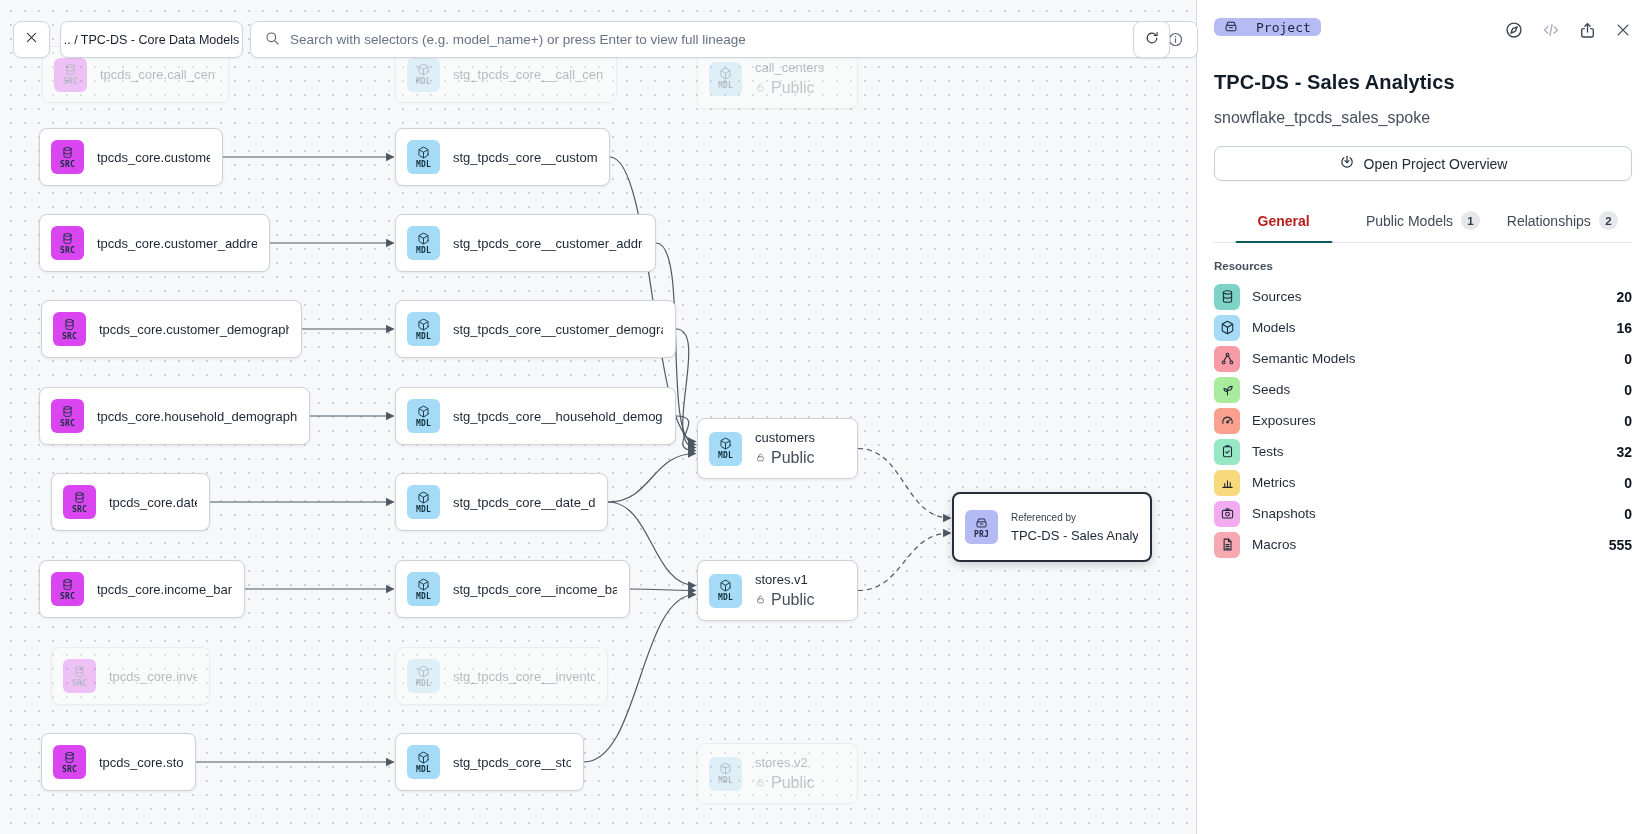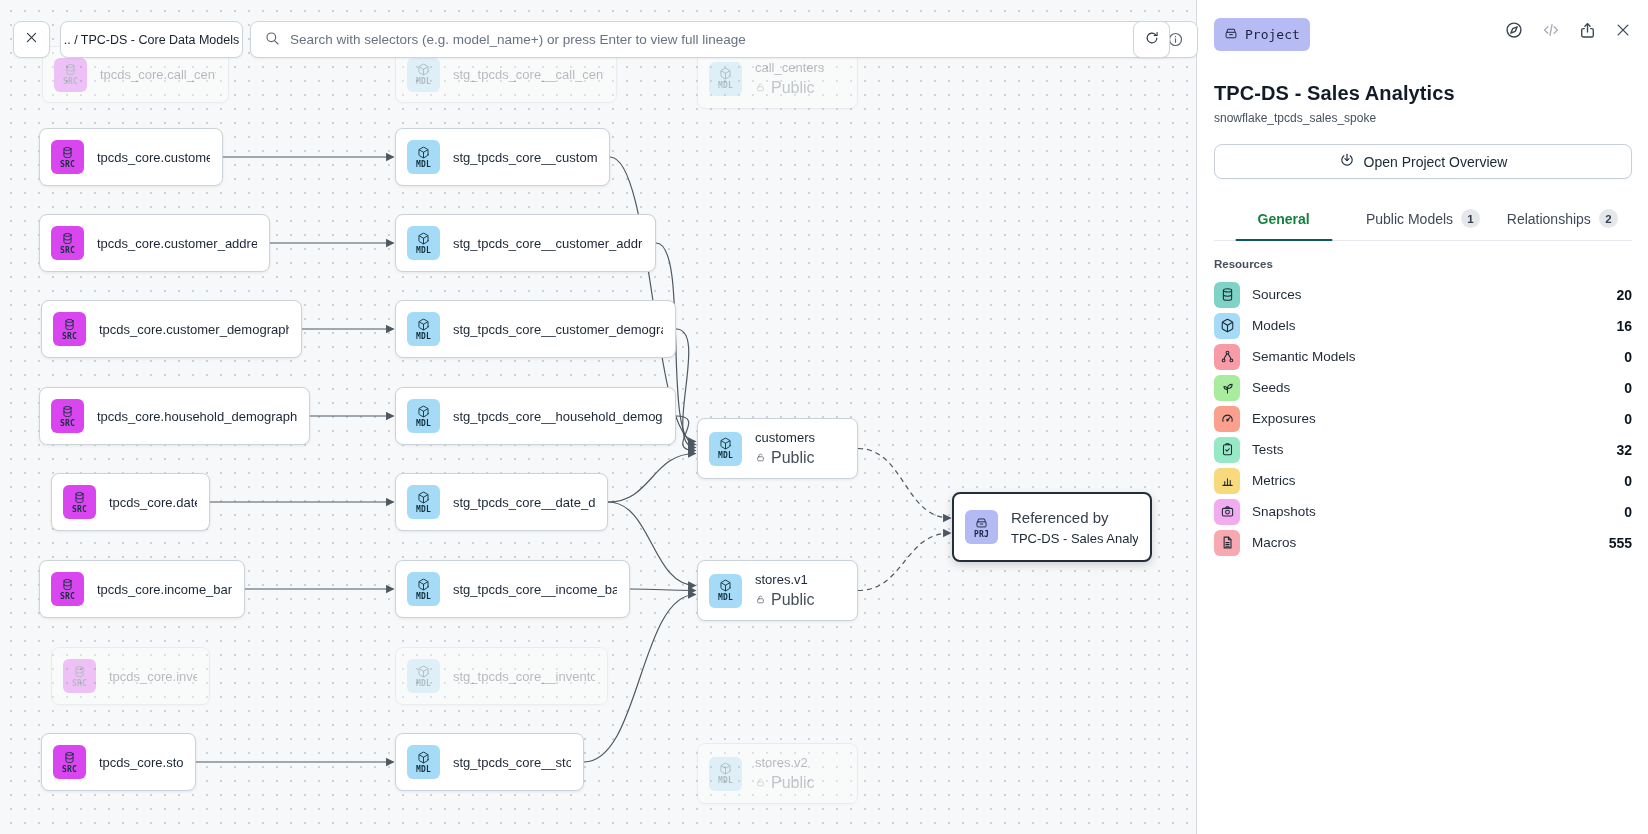--- a/index.html
+++ b/index.html
@@ -20,52 +20,52 @@
   .node.faded{opacity:.3}
   .node.selected{border:2px solid #242d39;box-shadow:0 3px 8px rgba(20,30,45,.18)}
   .tile{flex:none;width:33px;height:34px;border-radius:6px;display:flex;flex-direction:column;
     align-items:center;justify-content:center;color:#13313c}
   .tile.source{background:#d946ef}
   .tile.model{background:#a5dbf7}
   .tile.project{background:#b4baf3;color:#1b2440}
   .tbadge{font:700 8px "DejaVu Sans Mono",monospace;letter-spacing:.2px;margin-top:1px}
   .ncol{min-width:0}
   .nlabel{font-size:13px;color:#1c2735;white-space:nowrap;overflow:hidden}
-  .npre{font-size:15px;color:#333e4b;margin-bottom:5px;white-space:nowrap}
+  .npre{font-size:10px;color:#333e4b;margin-bottom:5px;white-space:nowrap}
   .nsub{display:flex;align-items:center;gap:5px;font-size:16px;color:#46505c;margin-top:4px}
   .nsub svg{opacity:.85}
 
   
   .tbtn,.breadcrumb,.searchbar{position:absolute;top:21px;background:#fff;border:1px solid #cfd5dc;
     border-radius:8px;box-shadow:0 1px 2px rgba(16,24,40,.06);display:flex;align-items:center;z-index:10}
   .tbtn{width:37px;height:37px;justify-content:center;color:#2a3442;cursor:pointer}
   .breadcrumb{left:60px;width:183px;height:37px;justify-content:center;font-size:12.5px;color:#17212e;cursor:pointer}
   .searchbar{left:250px;width:948px;height:37px;padding:0 13px;gap:10px;color:#5c6673}
   .searchbar input{flex:1;border:none;outline:none;font-size:13.5px;color:#1c2735;background:transparent;
     font-family:"Liberation Sans",sans-serif}
   .searchbar input::placeholder{color:#677283}
 
   
   .panel{position:absolute;left:1196px;top:0;width:452px;height:834px;background:#fff;
     border-left:1px solid #d6dae0;padding:18px 16px 0 17px}
   .panel-head{display:flex;justify-content:space-between;align-items:flex-start}
-  .badge-project{display:inline-flex;align-items:center;gap:7px;background:#b6bcf3;border-radius:6px;
-    height:33px;padding:0 10px;font:13px "DejaVu Sans Mono",monospace;color:#17233f}
+  .badge-project{display:inline-flex;align-items:center;gap:18px;background:#b6bcf3;border-radius:6px;
+    height:18px;padding:0 10px;font:13px "DejaVu Sans Mono",monospace;color:#17233f}
   .head-icons{display:flex;gap:17px;align-items:center;color:#3a4552;margin-top:2px}
   .icon-btn{display:flex;cursor:pointer}
   .icon-btn.disabled{color:#a9b1bc;cursor:default}
   .panel-title{margin-top:31px;font-size:20px;font-weight:700;color:#121c28;letter-spacing:.1px}
-  .panel-sub{margin-top:6px;font-size:12px;color:#45505e}
+  .panel-sub{margin-top:15px;font-size:16px;color:#45505e}
   .overview-btn{margin-top:19px;width:100%;height:35px;border:1px solid #c8ced6;border-radius:8px;
     background:#fff;display:flex;align-items:center;justify-content:center;gap:9px;font-size:14px;
     color:#202b38;cursor:pointer;font-family:"Liberation Sans",sans-serif;box-shadow:0 1px 2px rgba(16,24,40,.04)}
   .tabs{display:flex;margin-top:21px;border-bottom:1px solid #e5e8ec}
   .tab{flex:1;display:flex;align-items:center;justify-content:center;gap:8px;padding:9px 0 12px;
     font-size:14px;color:#3f4a58;cursor:pointer;position:relative}
-  .tab.active{color:#15803d;font-weight:700}
+  .tab.active{color:#b91c1c;font-weight:700}
   .tab.active::after{content:"";position:absolute;left:50%;transform:translateX(-50%);bottom:-1px;
     width:97px;height:2.5px;background:#0f5a61;border-radius:2px}
   .tab-count{background:#e5e7eb;color:#333e4c;font-size:11.5px;font-weight:700;height:19px;min-width:19px;
     padding:0 6px;border-radius:10px;display:flex;align-items:center;justify-content:center}
   .res-head{margin-top:17px;font-size:11.5px;font-weight:700;color:#46505e}
   .res-list{margin-top:9px}
   .res-row{display:flex;align-items:center;gap:12px;height:31px;cursor:pointer}
   .res-tile{flex:none;width:26px;height:26px;border-radius:6px;display:flex;align-items:center;
     justify-content:center;color:#1d2a36}
   .res-label{flex:1;font-size:13.5px;color:#1f2a37}

